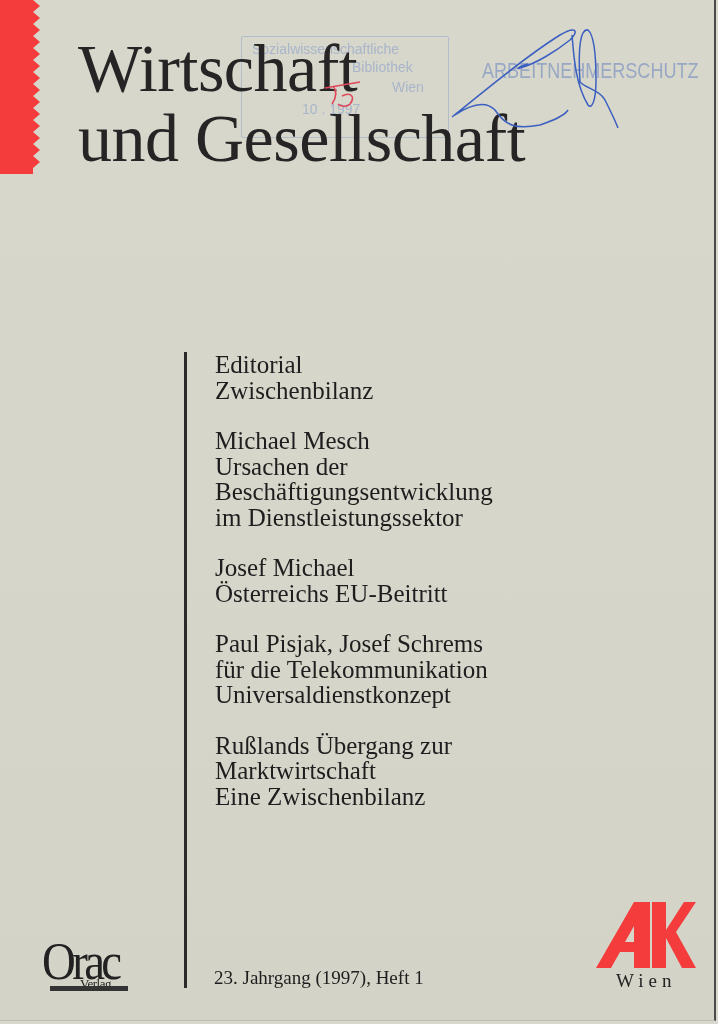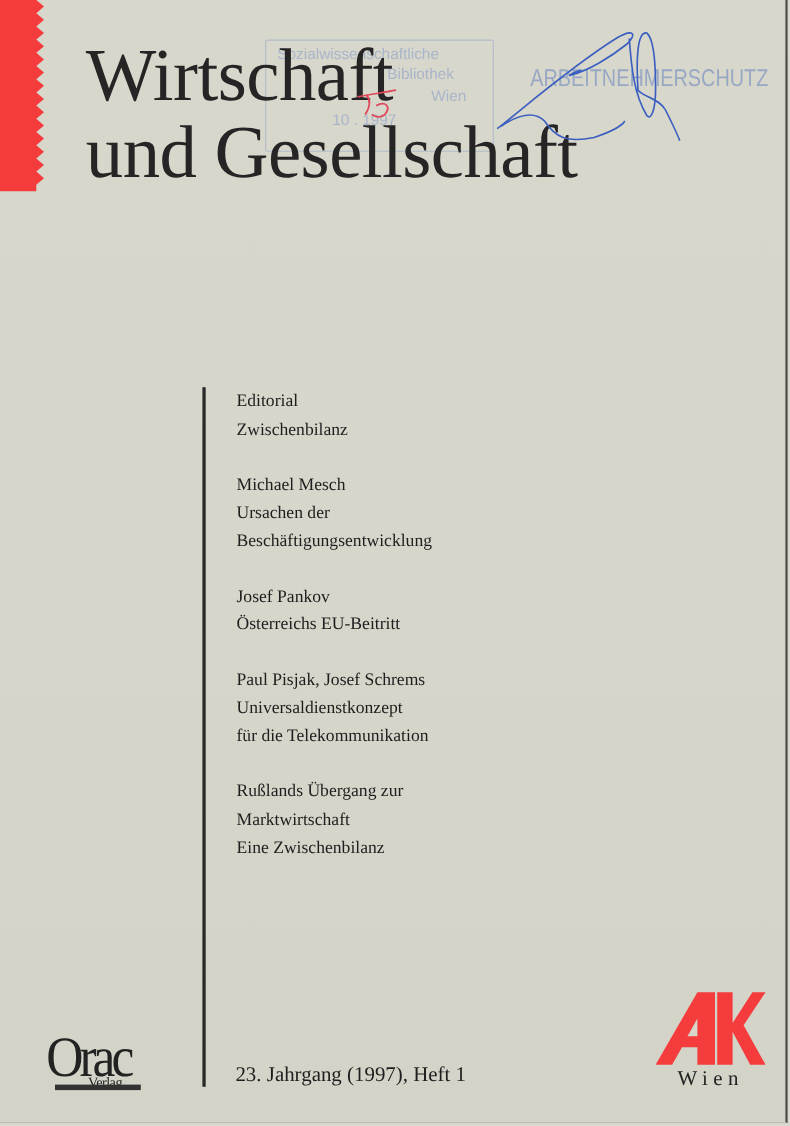--- a/index.html
+++ b/index.html
@@ -38,21 +38,21 @@
     color: rgba(100,130,190,0.55); font-family: "Liberation Sans", sans-serif;
     font-size: 22px; letter-spacing: 0px; transform: scaleX(0.82); transform-origin: left;
     white-space: nowrap;
   }
   .handwriting { position: absolute; left: 0; top: 0; width: 718px; height: 200px; pointer-events: none; }
   .vline {
     position: absolute; left: 184px; top: 352px; width: 3px; height: 636px; background: #2a2a2a;
   }
   .toc {
     position: absolute; left: 215px; top: 352px; width: 380px;
-    font-size: 16px; line-height: 25.5px; color: #1f1d1d;
+    font-size: 25px; line-height: 25.5px; color: #1f1d1d;
   }
   .toc .entry { margin-bottom: 25px; }
   .toc .entry div { white-space: nowrap; }
   .issue {
     position: absolute; left: 214px; top: 967px; font-size: 19px; color: #1f1d1d; white-space: nowrap;
   }
   .orac {
     position: absolute; left: 42px; top: 930px; width: 100px; height: 62px;
   }
   .orac-verlag {
@@ -104,29 +104,30 @@
 
   <div class="toc">
     <div class="entry">
       <div>Editorial</div>
       <div>Zwischenbilanz</div>
     </div>
     <div class="entry">
       <div>Michael Mesch</div>
       <div>Ursachen der</div>
       <div>Beschäftigungsentwicklung</div>
+      <div>im Dienstleistungssektor</div>
     </div>
     <div class="entry">
-      <div>Josef Pankov</div>
+      <div>Josef Michael</div>
       <div>Österreichs EU-Beitritt</div>
     </div>
     <div class="entry">
       <div>Paul Pisjak, Josef Schrems</div>
+      <div>für die Telekommunikation</div>
       <div>Universaldienstkonzept</div>
-      <div>für die Telekommunikation</div>
     </div>
     <div class="entry">
       <div>Rußlands Übergang zur</div>
       <div>Marktwirtschaft</div>
       <div>Eine Zwischenbilanz</div>
     </div>
   </div>
 
   <div class="issue">23. Jahrgang (1997), Heft 1</div>
 

